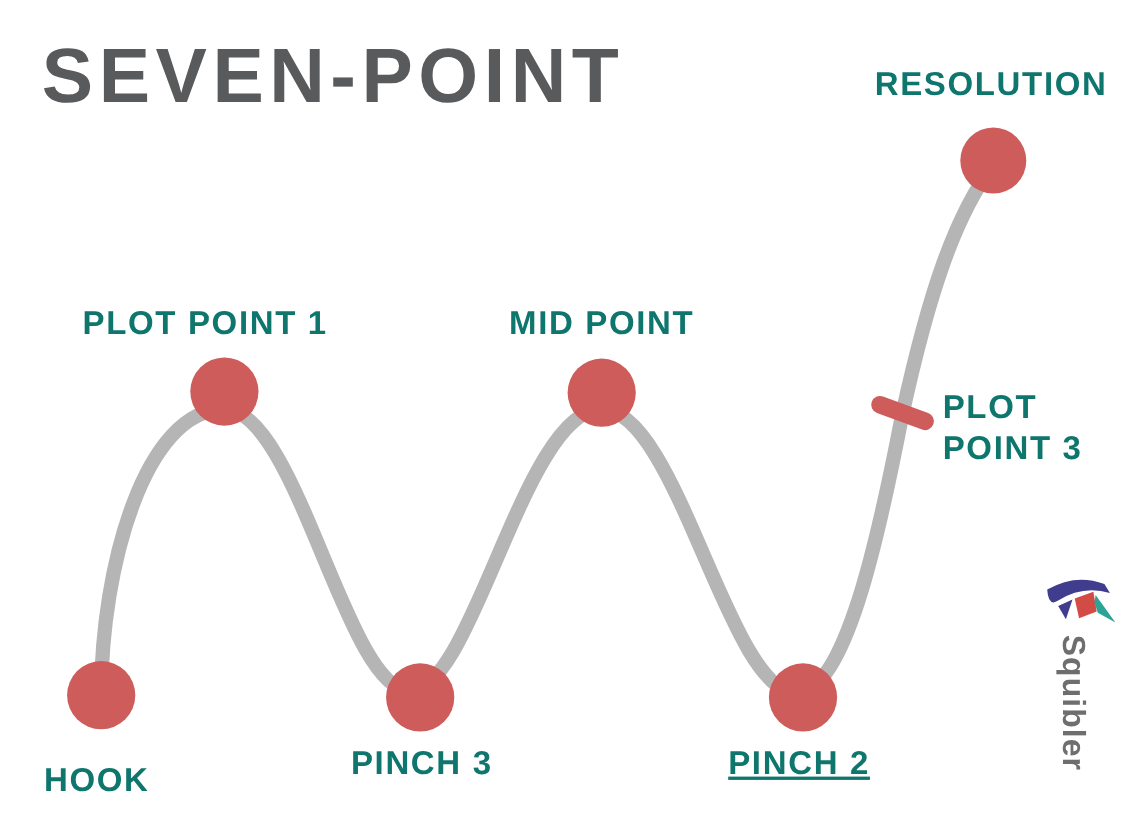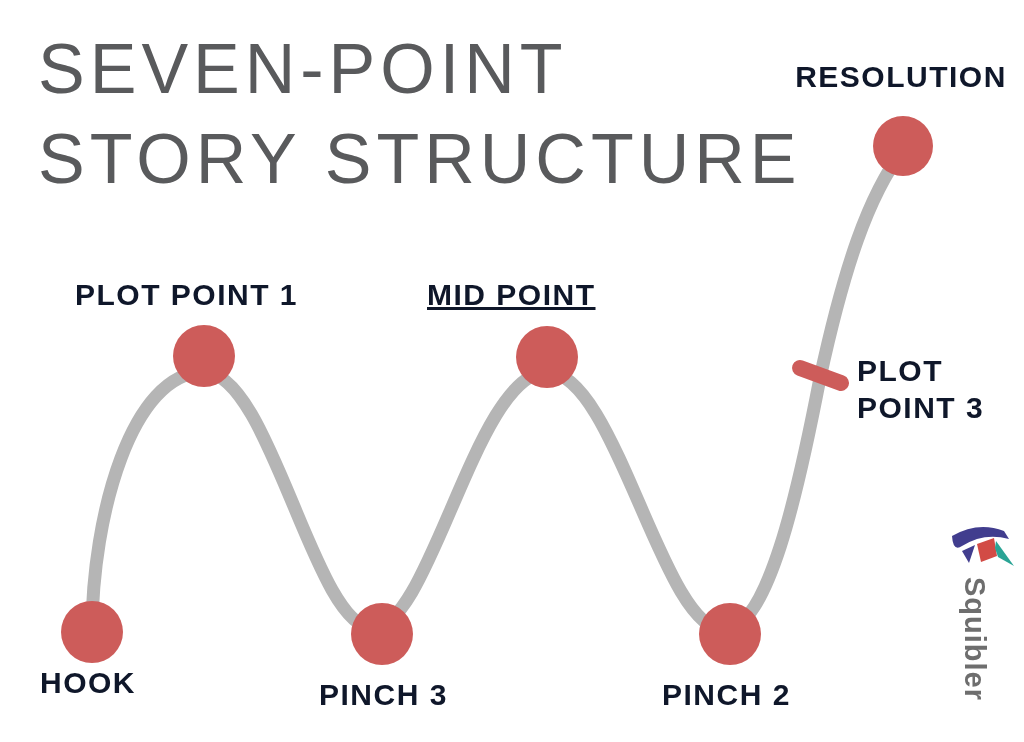--- a/index.html
+++ b/index.html
@@ -18,40 +18,40 @@
   .diagram-svg {
     position: absolute;
     left: 0;
     top: 0;
   }
   .title {
     position: absolute;
     left: 38px;
     top: 24px;
     font-size: 70px;
-    font-weight: normal;
+    font-weight: bold;
     line-height: 90px;
     letter-spacing: 5px;
     color: #595a5c;
     white-space: nowrap;
   }
   .point-label {
     position: absolute;
     font-size: 30px;
     font-weight: bold;
     letter-spacing: 1.5px;
-    color: #0f172a;
+    color: #0f766e;
     white-space: pre-line;
     line-height: 37px;
   }
-  .lbl-hook        { left: 40px;  top: 664px; }
+  .lbl-hook        { left: 40px;  top: 691px; }
   .lbl-plot1       { left: 75px;  top: 276px; width: 260px; text-align: left; }
   .lbl-pinch1      { left: 319px; top: 676px; }
-  .lbl-midpoint    { left: 427px; top: 276px; width: 240px; text-align: left; text-decoration: underline; }
-  .lbl-pinch2      { left: 662px; top: 676px; }
+  .lbl-midpoint    { left: 427px; top: 276px; width: 240px; text-align: center; }
+  .lbl-pinch2      { left: 662px; top: 676px; text-decoration: underline; }
   .lbl-plot2       { left: 857px; top: 352px; }
   .lbl-resolution  { left: 781px; top: 58px;  width: 240px; text-align: center; }
   .watermark-text {
     position: absolute;
     left: 991px;
     top: 577px;
     transform: rotate(90deg);
     transform-origin: 0 0;
     font-size: 29px;
     font-weight: bold;
@@ -87,21 +87,20 @@
     <g>
       <path d="M 952 536 Q 978 521 1004 531 L 1009 539 Q 984 532 962 546 Q 953 552 952 536 Z" fill="#413d8e"></path>
       <path d="M 962 551 L 975 545 L 969 563 Z" fill="#413d8e"></path>
       <path d="M 977 544 L 994 538 L 997 556 L 981 562 Z" fill="#d24b45"></path>
       <path d="M 996 541 L 1014 566 L 998 557 L 995 548 Z" fill="#2aa495"></path>
     </g>
   </svg>
 
   <div class="title">
     <div>SEVEN-POINT</div>
-    <div>STORY STRUCTURE</div>
   </div>
 
   <div class="point-label lbl-hook">HOOK</div>
   <div class="point-label lbl-plot1">PLOT POINT 1</div>
   <div class="point-label lbl-pinch1">PINCH 3</div>
   <div class="point-label lbl-midpoint">MID POINT</div>
   <div class="point-label lbl-pinch2">PINCH 2</div>
   <div class="point-label lbl-plot2">PLOT
 POINT 3</div>
   <div class="point-label lbl-resolution">RESOLUTION</div>

